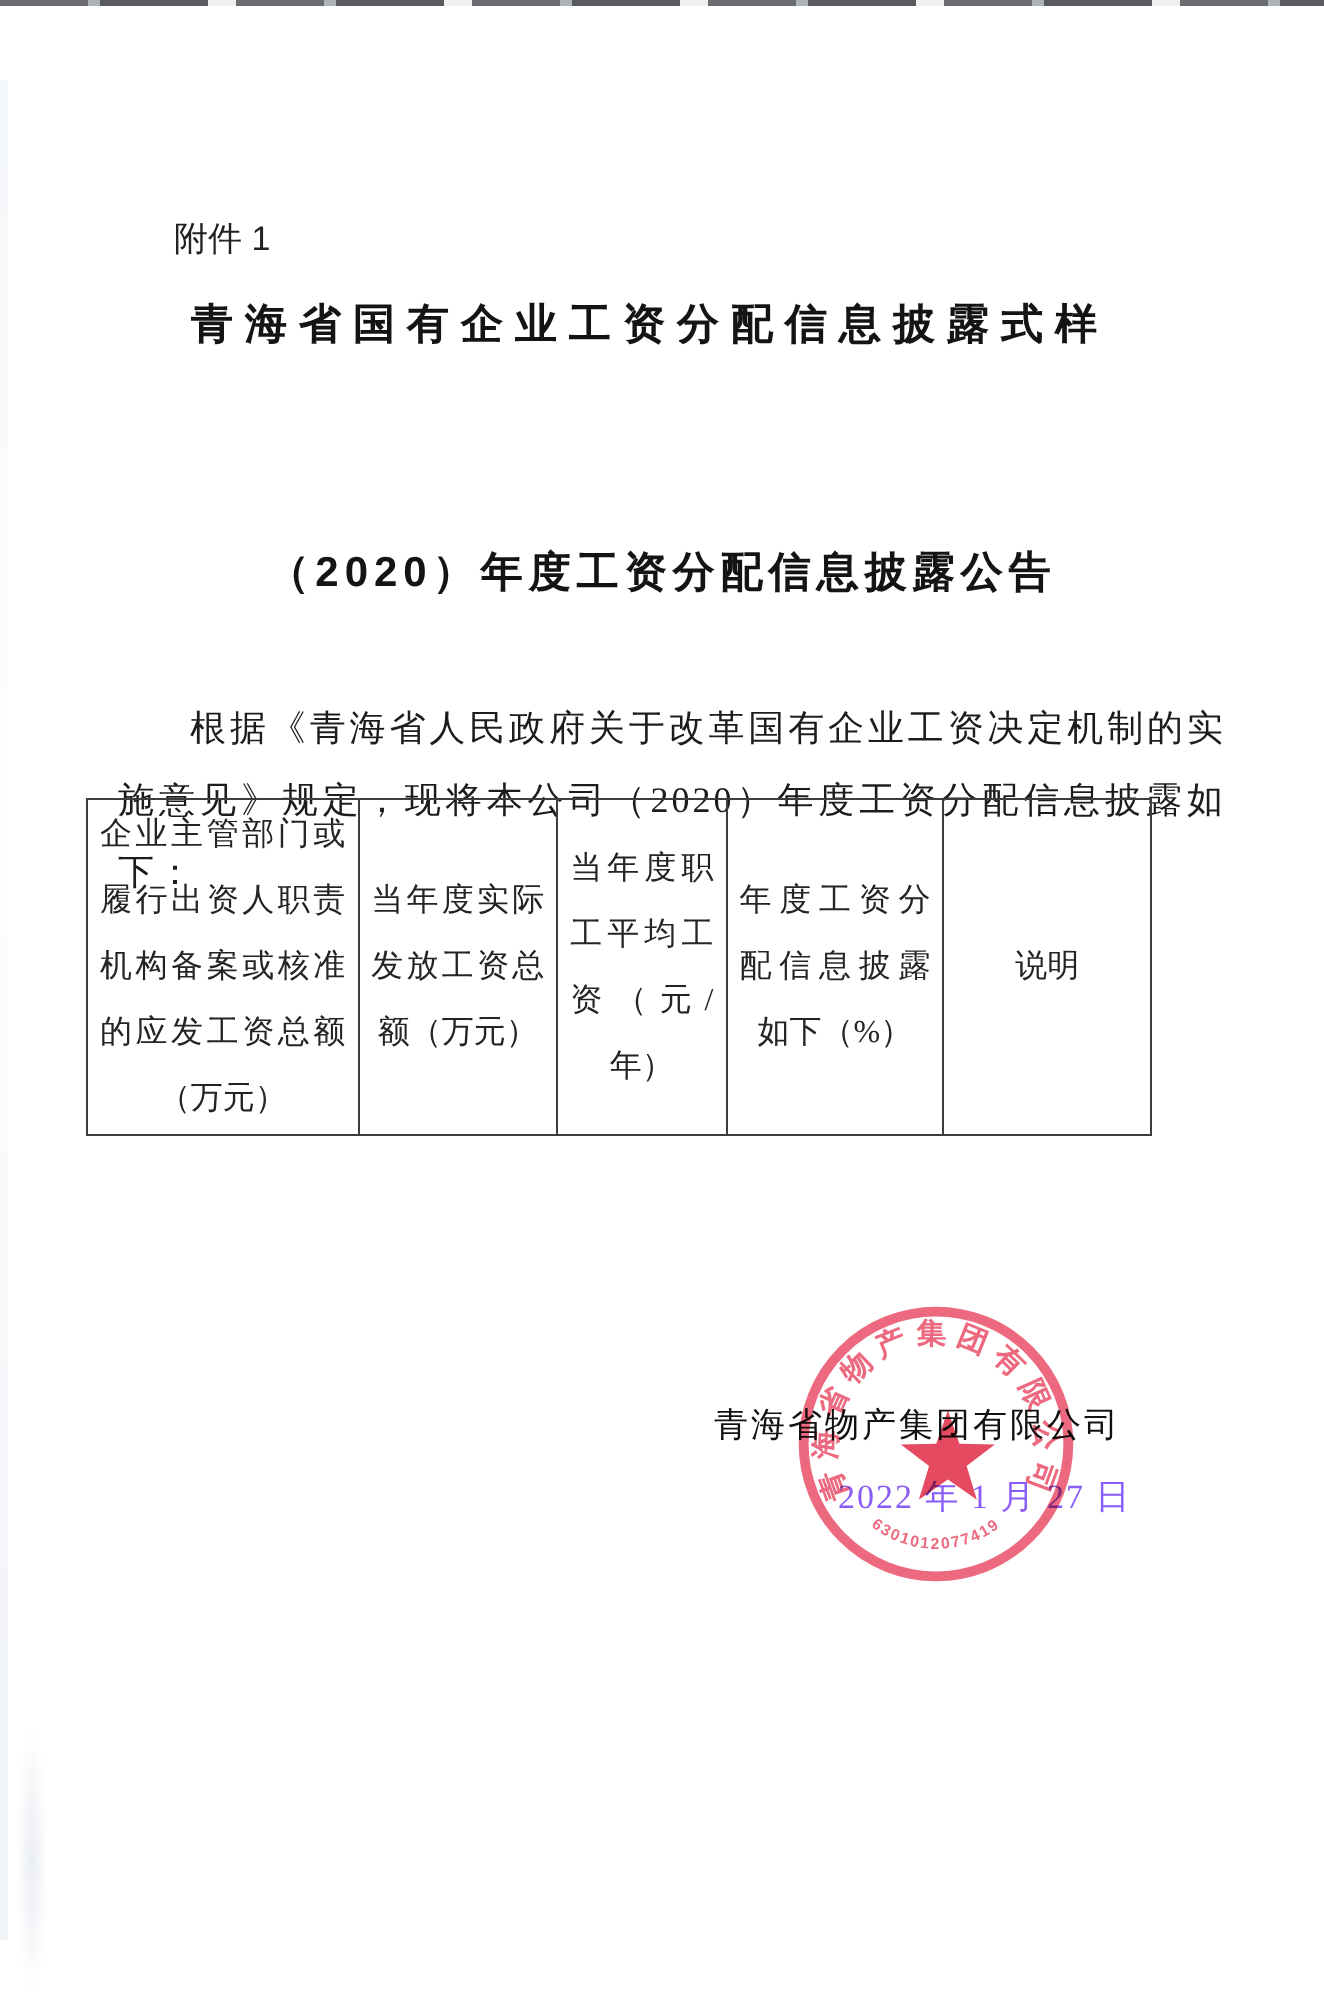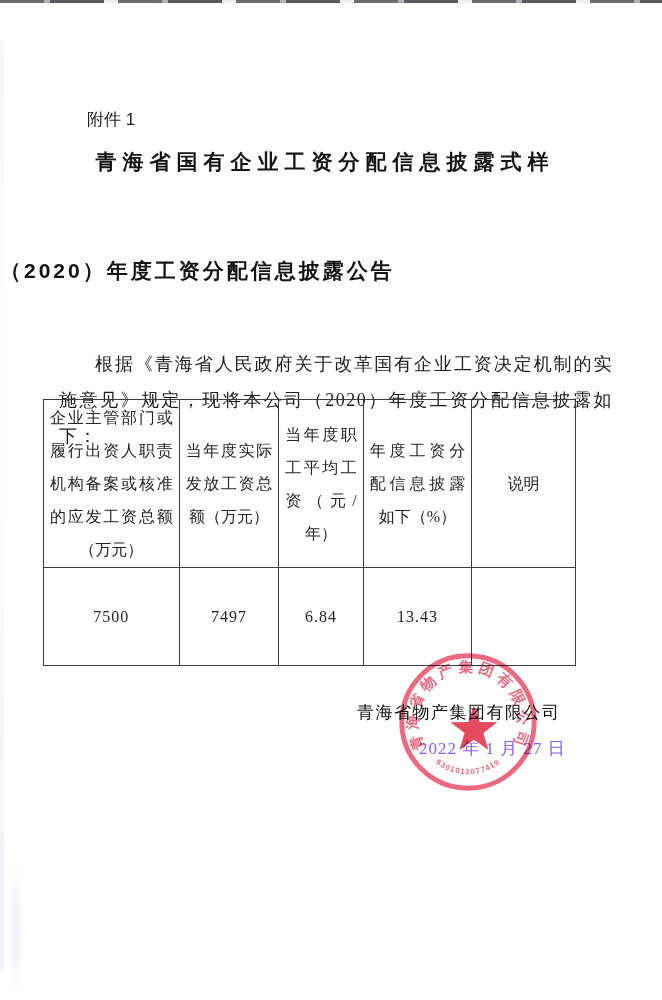--- a/index.html
+++ b/index.html
@@ -22,21 +22,21 @@
   .attachment{
     position:absolute;left:44px;top:108px;font-size:17px;
     font-family:"Liberation Sans","DejaVu Sans",sans-serif;color:#222;margin-left:43px;
   }
   .title{
     position:absolute;left:0;right:0;top:148px;margin:0;text-align:center;
     font-family:"Liberation Sans","DejaVu Sans",sans-serif;font-weight:700;
     font-size:21px;letter-spacing:6px;color:#141414;transform:translateX(-6px);
   }
   .subtitle{
-    position:absolute;left:0;right:0;top:257px;margin:0;
+    position:absolute;left:0;right:0;top:257px;margin:15px;text-align:center;
     font-family:"Liberation Sans","DejaVu Sans",sans-serif;font-weight:700;
     font-size:21px;letter-spacing:3px;color:#141414;
   }
   .body-text{
     position:absolute;left:43px;top:330px;width:554px;margin:16px;
     font-size:18px;line-height:36px;letter-spacing:1.5px;
     text-align:justify;text-indent:2em;color:#1c1c1c;
   }
   table.disclosure{
     position:absolute;left:43px;top:399px;width:533px;border-collapse:collapse;
@@ -84,27 +84,20 @@
         <col style="width:19.5%">
     </colgroup>
     <tbody>
         <tr>
       <th>企业主管部门或履行出资人职责机构备案或核准的应发工资总额（万元）</th>
       <th>当年度实际发放工资总额（万元）</th>
       <th>当年度职工平均工资（元/年）</th>
       <th>年度工资分配信息披露如下（%）</th>
       <th>说明</th>
     </tr>
-    <tr>
-      <td>7500</td>
-      <td>7497</td>
-      <td>6.84</td>
-      <td>13.43</td>
-      <td></td>
-    </tr>
   </tbody>
     </table>
 
   <div class="signature">青海省物产集团有限公司</div>
   <div class="sig-date">2022 年 1 月 27 日</div>
 
   <svg class="seal" viewBox="-80 -80 160 160" xmlns="http://www.w3.org/2000/svg">
     <defs>
       <path id="arcTop" d="M -46.9 19.9 A 51 51 0 1 1 46.9 19.9"></path>
       <path id="arcBottom" d="M -38 37 A 53 53 0 0 0 38 37"></path>

